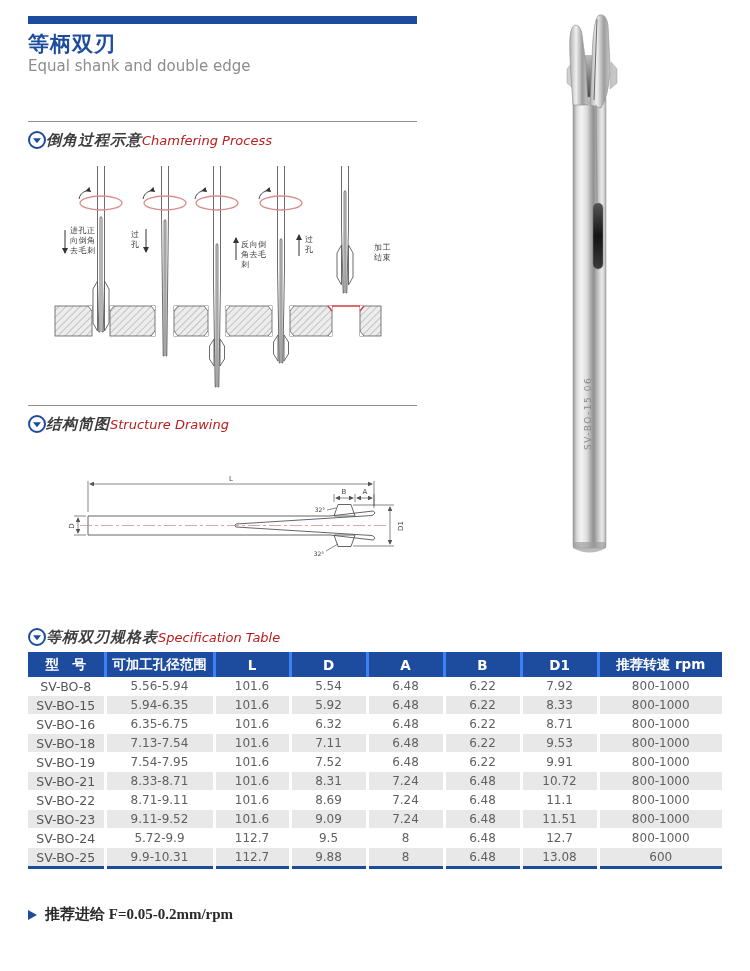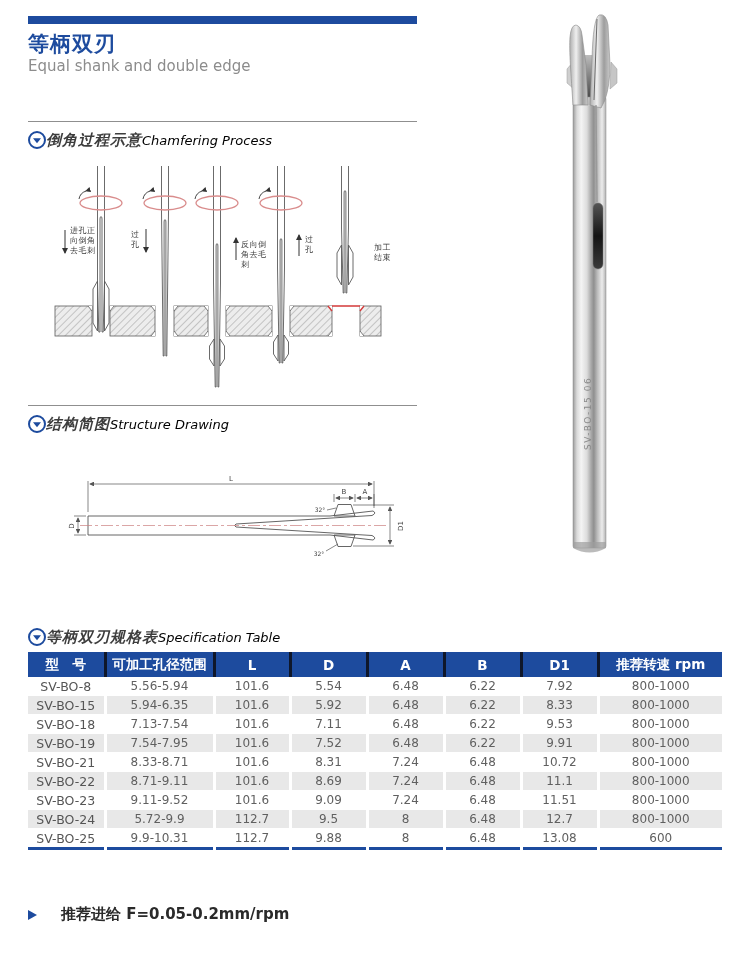--- a/index.html
+++ b/index.html
@@ -8,44 +8,44 @@
   
   .top-bar{left:28px;top:16px;width:389px;height:8px;background:#1d4b9e;}
   .title-cn{left:28px;top:30px;font-size:21px;font-weight:bold;color:#1d4b9e;letter-spacing:1px;}
   .title-en{left:28px;top:57px;font-size:15px;color:#8c8c8c;}
   .hr{height:1px;background:#8f8f8f;width:389px;left:28px;}
   
   .sec{left:28px;display:flex;align-items:center;gap:0;height:20px;font-style:italic;}
   .marker{width:14px;height:14px;border:2px solid #1d4b9e;border-radius:50%;position:relative;flex:0 0 auto;}
   .marker::after{content:"";position:absolute;left:50%;top:50%;transform:translate(-50%,-35%);width:0;height:0;border:4px solid transparent;border-top:5px solid #1d4b9e;border-bottom:0;}
   .sec-cn{font-size:15px;font-weight:bold;color:#3d3d3d;letter-spacing:1px;}
-  .sec-en{font-size:13px;color:#000000;}
+  .sec-en{font-size:13px;color:#b91c1c;}
   
   .process-wrap{left:30px;top:158px;width:390px;height:245px;}
   .plab{position:absolute;font-size:8px;line-height:1.25;color:#3a3a3a;letter-spacing:0.5px;}
   #lab1{left:40px;top:68px;width:26px;}
   #lab2{left:101px;top:72px;width:9px;}
   #lab3{left:211px;top:82px;width:26px;}
   #lab4{left:275px;top:77px;width:9px;}
   #lab5{left:344px;top:85px;width:18px;}
   
   .structure-wrap{left:50px;top:458px;width:400px;height:115px;}
   
   .photo-wrap{left:553px;top:5px;width:100px;height:560px;}
   
   .spec-table-wrap{left:28px;top:652px;width:694px;}
   table{border-collapse:collapse;table-layout:fixed;width:694px;border-bottom:3px solid #1d4b9e;}
-  th{background:#1d4b9e;color:#fff;font-size:13.5px;font-weight:bold;height:25px;border-right:3px solid #0f172a;padding:0;text-align:center;}
+  th{background:#1d4b9e;color:#fff;font-size:13.5px;font-weight:bold;height:25px;border-right:3px solid #3b82f6;padding:0;text-align:center;}
   th:last-child{border-right:none;}
   td{font-size:12px;color:#606060;text-align:center;height:18px;padding:0;border-right:3px solid #fff;border-bottom:1px solid #fff;}
   td:last-child{border-right:none;}
   tbody tr:nth-child(even){background:#e8e8e8;}
   td:first-child{color:#555;font-size:12.5px;}
   
-  .footer{left:28px;top:905px;display:flex;align-items:center;gap:24px;}
+  .footer{left:28px;top:905px;display:flex;align-items:center;gap:8px;font-family:Liberation Serif, serif;}
   .tri{width:0;height:0;border-left:9px solid #1d4b9e;border-top:5px solid transparent;border-bottom:5px solid transparent;flex:0 0 auto;}
   .footer-text{font-size:15px;font-weight:bold;color:#2a2a2a;}
   svg text{font-family:"DejaVu Sans","Liberation Sans",sans-serif;}
 </style>
 </head>
 <body>
 
 <div class="abs top-bar"></div>
 <div class="abs title-cn">等柄双刃</div>
 <div class="abs title-en">Equal shank and double edge</div>
@@ -309,20 +309,30 @@
           <td>SV-BO-15</td>
           <td>5.94-6.35</td>
           <td>101.6</td>
           <td>5.92</td>
           <td>6.48</td>
           <td>6.22</td>
           <td>8.33</td>
           <td>800-1000</td>
         </tr>
         <tr>
+          <td>SV-BO-16</td>
+          <td>6.35-6.75</td>
+          <td>101.6</td>
+          <td>6.32</td>
+          <td>6.48</td>
+          <td>6.22</td>
+          <td>8.71</td>
+          <td>800-1000</td>
+        </tr>
+        <tr>
           <td>SV-BO-18</td>
           <td>7.13-7.54</td>
           <td>101.6</td>
           <td>7.11</td>
           <td>6.48</td>
           <td>6.22</td>
           <td>9.53</td>
           <td>800-1000</td>
         </tr>
         <tr>

